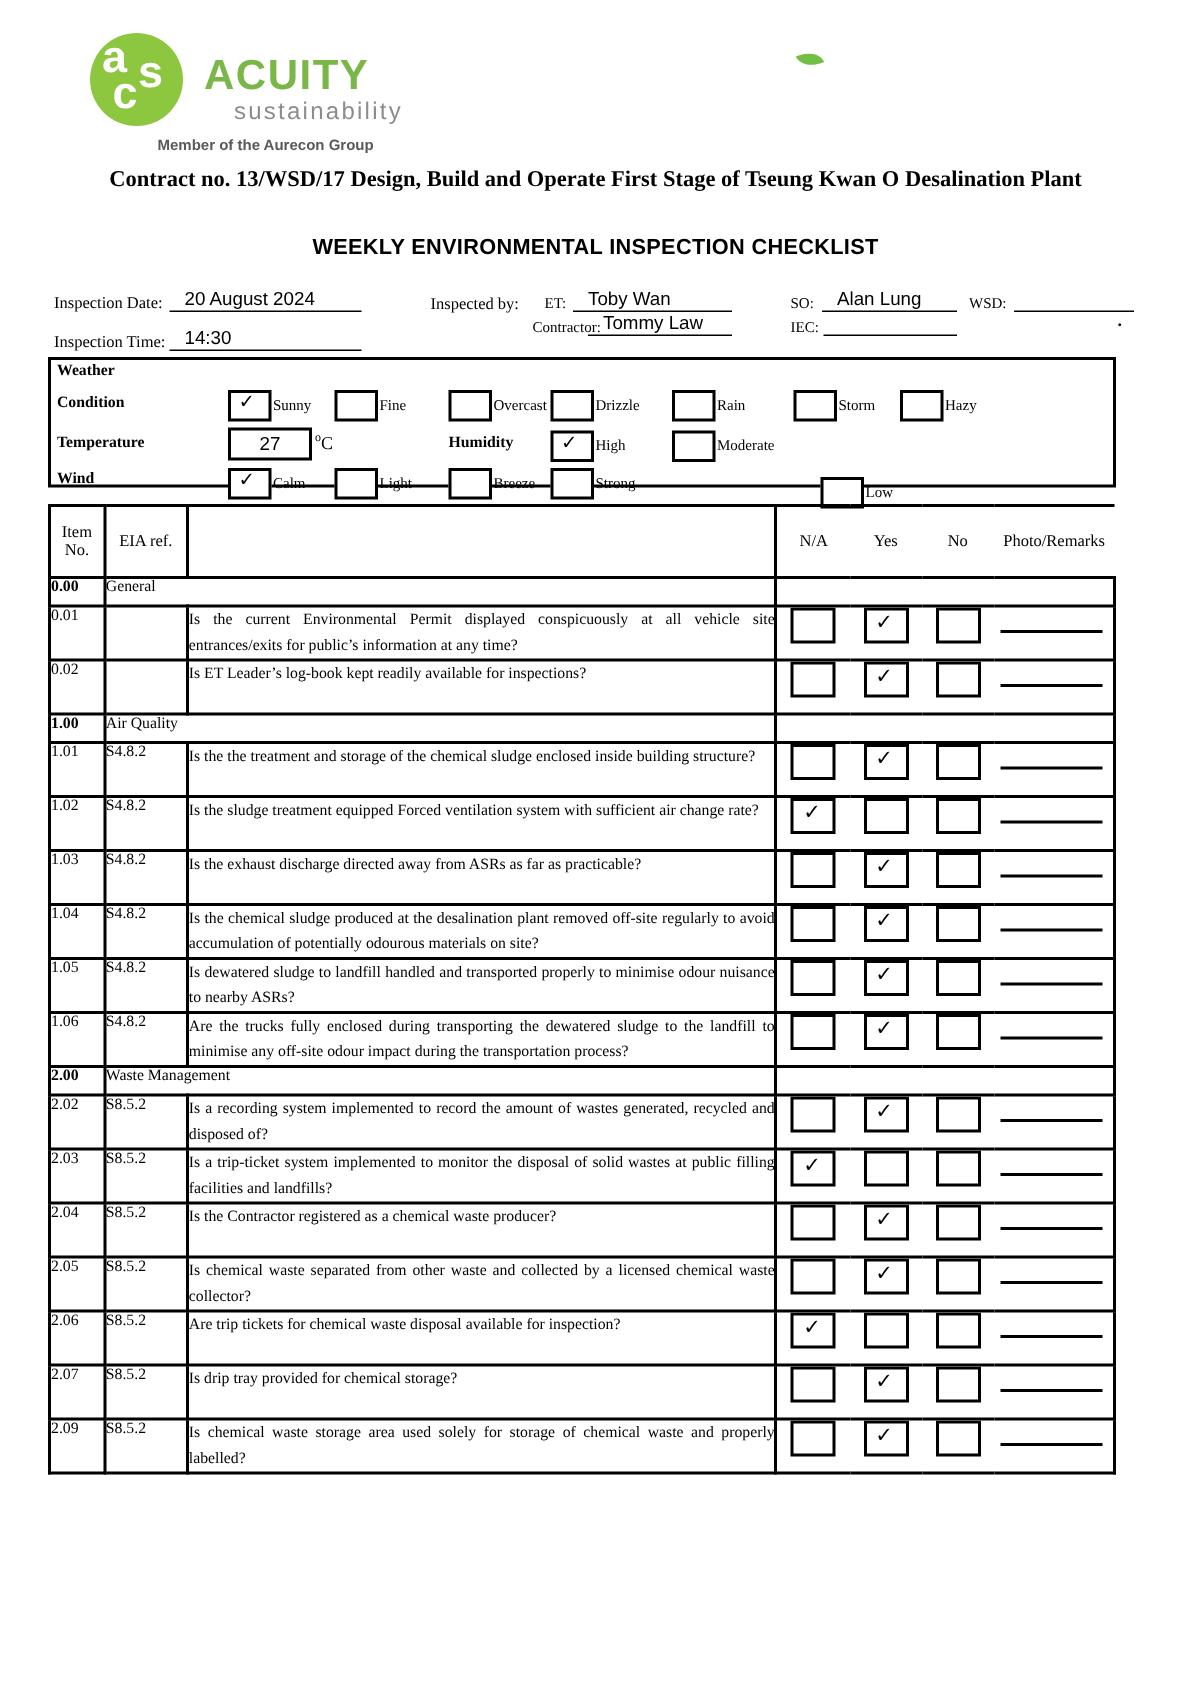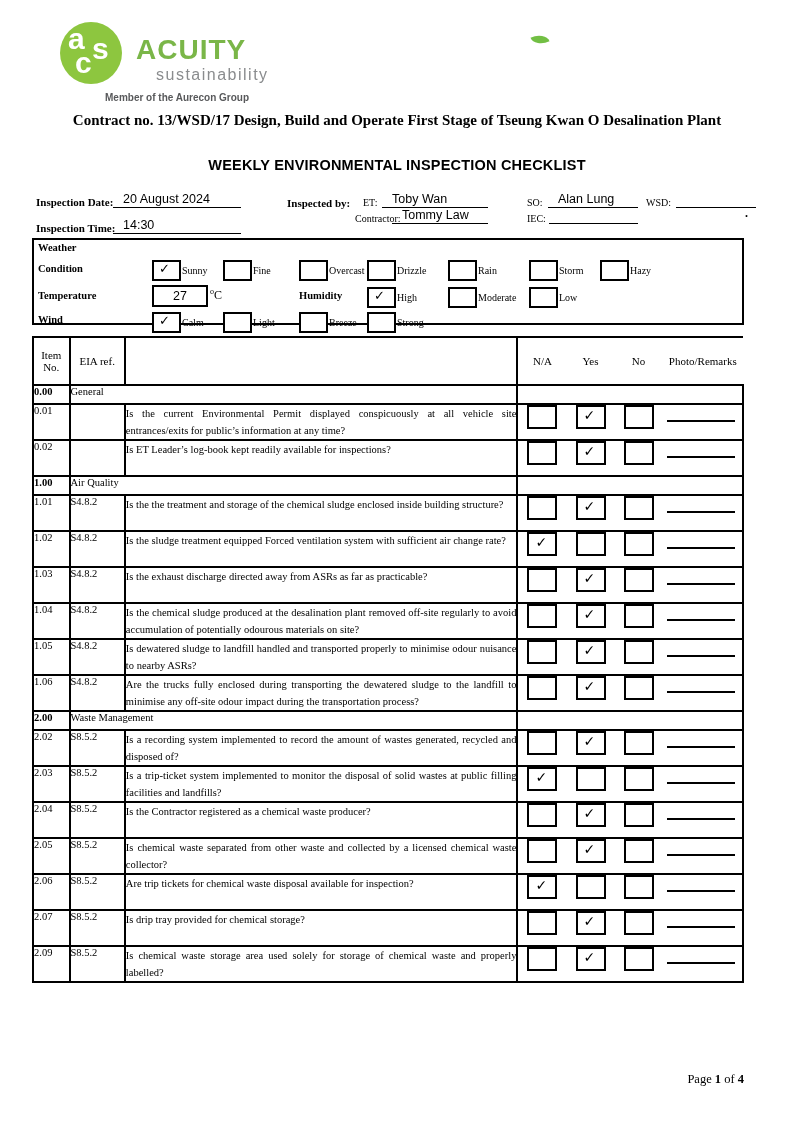--- a/index.html
+++ b/index.html
@@ -30,21 +30,21 @@
            border-radius:0 100% 0 100%;transform:rotate(-24deg);}
 
   
   .contract-title{position:absolute;left:0;top:112px;width:100%;text-align:center;
                   font-weight:bold;font-size:15px;}
   .checklist-title{position:absolute;left:0;top:157px;width:100%;text-align:center;
                    font-family:"Liberation Sans",sans-serif;font-weight:bold;font-size:14.5px;
                    letter-spacing:.2px;}
 
   
-  .flabel{position:absolute;font-weight:bold;font-size:11px;}
+  .flabel{position:absolute;font-weight:normal;font-size:11px;}
   .slabel{position:absolute;font-size:10px;}
   .fline{position:absolute;border-bottom:1.4px solid #000;height:16px;
          font-family:"Liberation Sans",sans-serif;font-size:12.5px;text-align:left;
          padding-left:10px;box-sizing:border-box;}
   .dot{position:absolute;font-size:12px;font-weight:bold;}
 
   
   .weather{position:absolute;left:32px;top:238px;width:712px;height:87px;
            border:2px solid #000;box-sizing:border-box;}
   .wrow{position:absolute;left:0;width:100%;height:22px;}
@@ -136,21 +136,21 @@
     <div class="wtitle">Weather</div>
     <div class="wrow" style="top:20px;">
       <span class="wrowlab" style="top:3px;">Condition</span>
       <span><span class="wopt" style="left: 118px;"><span class="wbox"><span class="wtick">✓</span></span><span class="wlab">Sunny</span></span><span class="wopt" style="left: 189px;"><span class="wbox"></span><span class="wlab">Fine</span></span><span class="wopt" style="left: 265px;"><span class="wbox"></span><span class="wlab">Overcast</span></span><span class="wopt" style="left: 333px;"><span class="wbox"></span><span class="wlab">Drizzle</span></span><span class="wopt" style="left: 414px;"><span class="wbox"></span><span class="wlab">Rain</span></span><span class="wopt" style="left: 495px;"><span class="wbox"></span><span class="wlab">Storm</span></span><span class="wopt" style="left: 566px;"><span class="wbox"></span><span class="wlab">Hazy</span></span></span>
     </div>
     <div class="wrow" style="top:47px;">
       <span class="wrowlab" style="top:3px;">Temperature</span>
       <span class="tempbox">27</span>
       <span class="tempunit"><sup>o</sup><span>C</span></span>
       <span class="wrowlab" style="left:265px;top:3px;">Humidity</span>
-      <span><span class="wopt" style="left: 333px;"><span class="wbox"><span class="wtick">✓</span></span><span class="wlab">High</span></span><span class="wopt" style="left: 414px;"><span class="wbox"></span><span class="wlab">Moderate</span></span><span class="wopt" style="left: 495px;"><span class="wbox"></span><span class="wlab">Low</span></span></span>
+      <span><span class="wopt" style="left: 333px;"><span class="wbox"><span class="wtick">✓</span></span><span class="wlab">High</span></span><span class="wopt" style="left: 414px;"><span class="wbox"></span><span class="wlab">Moderate</span></span><span class="wopt" style="left: 513px; margin-top: 31px;"><span class="wbox"></span><span class="wlab">Low</span></span></span>
     </div>
     <div class="wrow" style="top:72px;">
       <span class="wrowlab" style="top:2px;">Wind</span>
       <span><span class="wopt" style="left: 118px;"><span class="wbox"><span class="wtick">✓</span></span><span class="wlab">Calm</span></span><span class="wopt" style="left: 189px;"><span class="wbox"></span><span class="wlab">Light</span></span><span class="wopt" style="left: 265px;"><span class="wbox"></span><span class="wlab">Breeze</span></span><span class="wopt" style="left: 333px;"><span class="wbox"></span><span class="wlab">Strong</span></span></span>
     </div>
   </div>
 
   <table class="cktable">
     <thead>
       <tr>
@@ -341,20 +341,14 @@
           <td class="c-cb first"><span class="cbx"></span></td>
           <td class="c-cb"><span class="cbx"><span class="tick">✓</span></span></td>
           <td class="c-cb"><span class="cbx"></span></td>
           <td class="c-ph">
             <span class="remline"></span>
           </td>
         </tr>
       </tbody>
   </table>
 
-  <div class="footer">
-    <span>Page</span>
-    <b>1</b>
-    <span>of</span>
-    <b>4</b>
-  </div>
 
 </div>
 
 </body></html>

